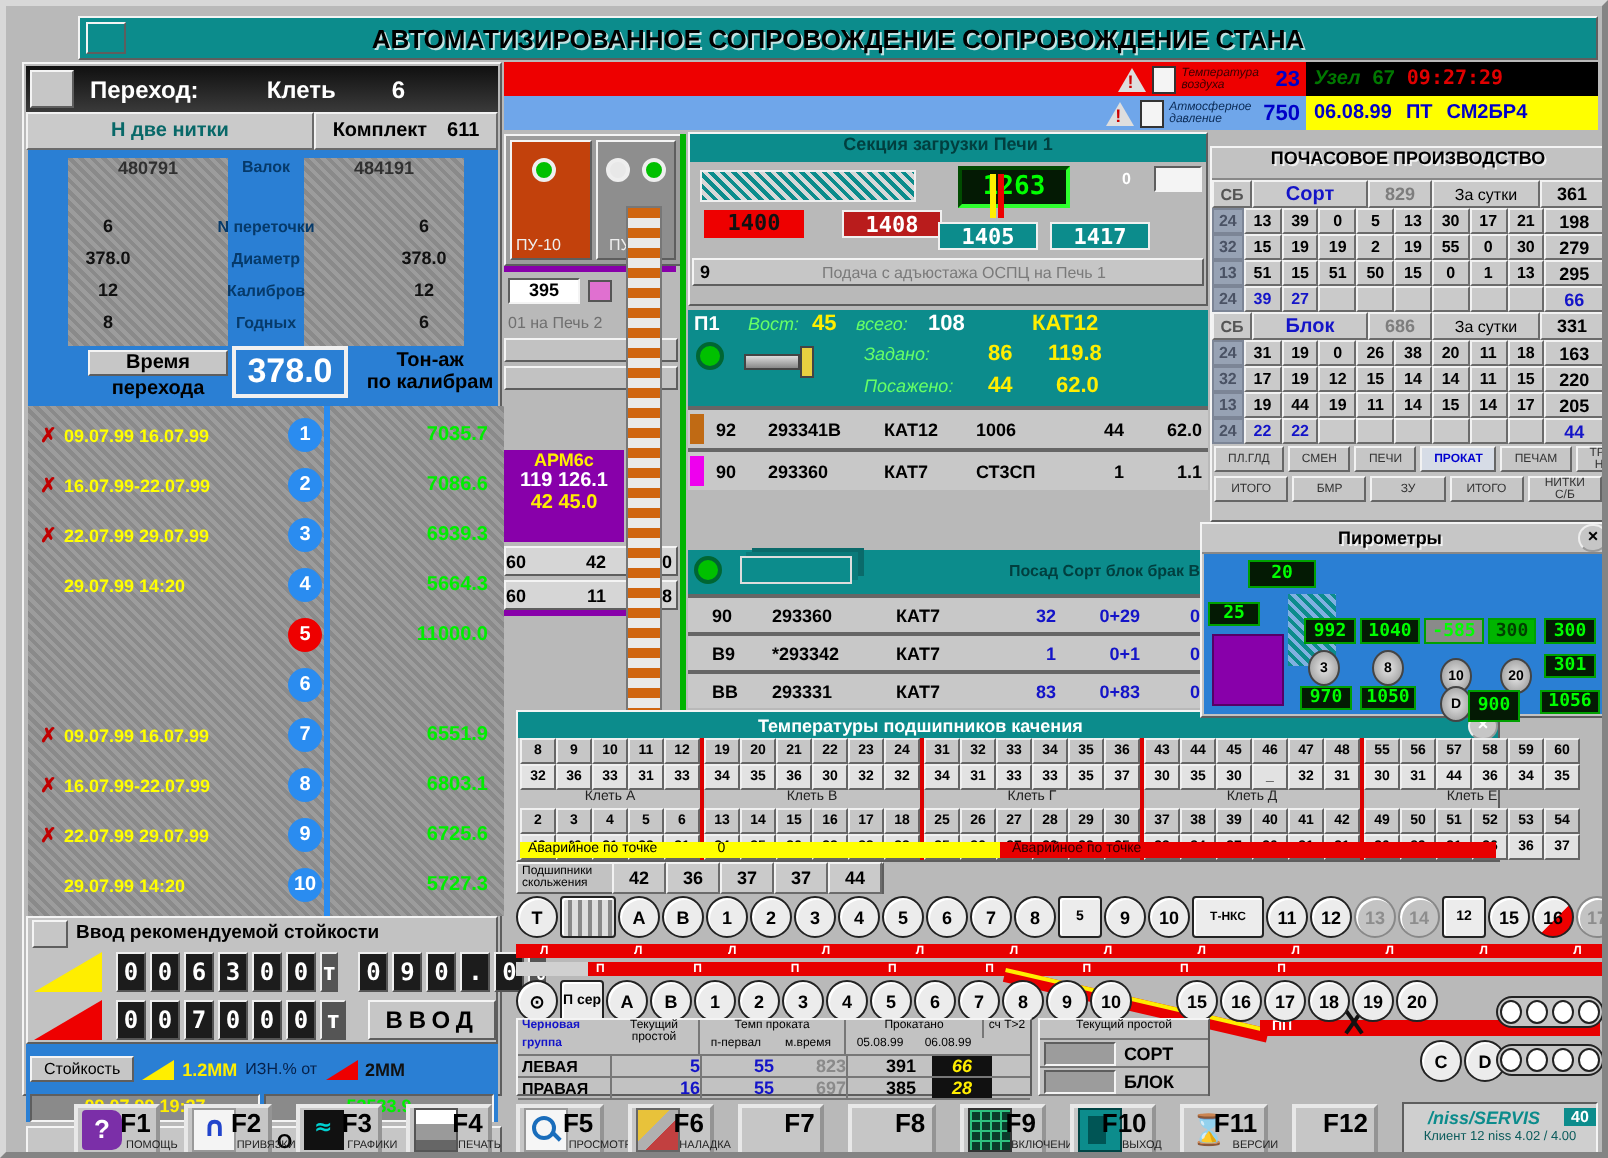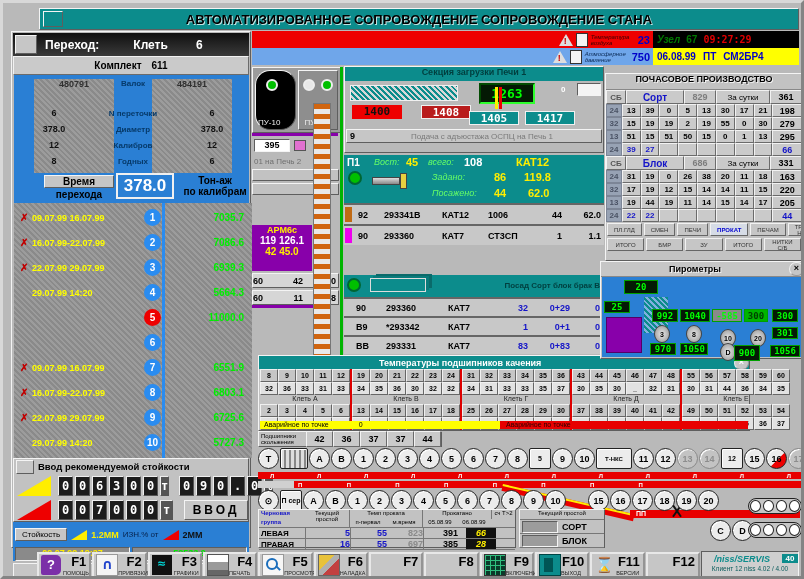--- a/index.html
+++ b/index.html
@@ -61,21 +61,21 @@
     box-shadow:inset 1px 1px 0 #fff;font:bold 9px "Liberation Sans",sans-serif;
     display:flex;align-items:center;justify-content:center;flex:none;margin-right:1px;}
   .stand.dim{background:#c3c3c3;color:#8d8d8d;border-color:#888;}
   .stand.flag{background:linear-gradient(135deg,#ececec 55%,#ee0000 56%);}
   .stand.box{border-radius:2px;width:20px;font-size:7px;}
   .stand.wide{border-radius:2px;width:34px;font-size:6px;}
   .stand.belt{border-radius:2px;width:26px;background:repeating-linear-gradient(90deg,#ddd 0 3px,#888 3px 5px);}
   .rmark{color:#fff;font:bold 6px "Liberation Sans",sans-serif;}
   .coolc{width:10px;height:10px;border-radius:50%;background:#fff;border:1px solid #222;margin:1px;}
   
-  .fbtn{flex:1;height:26px;background:#c6c6c6;border:2px outset #e8e8e8;margin-right:1px;
+  .fbtn{flex:1;height:26px;background:#c6c6c6;border:2px outset #e8e8e8;margin-right:12px;
     position:relative;display:flex;align-items:center;padding:1px 2px;}
   .fkey{position:absolute;top:0;right:3px;font:bold 13px "Liberation Sans",sans-serif;}
   .flab{position:absolute;bottom:0;left:24px;font:5.5px "Liberation Sans",sans-serif;color:#222;}
   .tbicon{width:20px;height:20px;flex:none;}
   .tbicon[data-icon="book"]{background:#7b2fa8;border-radius:2px 5px 5px 2px;color:#fff;
     font:bold 13px "Liberation Sans",sans-serif;text-align:center;line-height:20px;}
   .tbicon[data-icon="book"]::before{content:"?";}
   .tbicon[data-icon="clip"]{background:#f4f4f4;border:1px solid #999;color:#2244cc;
     font:bold 14px "DejaVu Sans",sans-serif;text-align:center;line-height:18px;}
   .tbicon[data-icon="clip"]::before{content:"∩";}
@@ -121,20 +121,21 @@
   </div>
 
   <div class="abs r" style="left:8px;top:28px;width:240px;height:517px;background:#b9b9b9;">
     <div class="abs" style="left:1px;top:1px;right:1px;height:23px;background:linear-gradient(#101010,#3a3a3a);display:flex;align-items:center;color:#fff;font-weight:bold;font-size:12px;">
       <span class="r" style="width:20px;height:17px;background:#c6c6c6;margin:0 8px 0 2px;"></span>
       <span>Переход:</span>
       <span style="margin-left:34px;">Клеть</span>
       <span style="margin-left:28px;">6</span>
     </div>
     <div class="abs flex" style="left:1px;top:24px;right:1px;height:19px;">
+      <div class="cell" style="width:142px;color:#086868;font-weight:bold;font-size:10px;">Н две нитки</div>
       <div class="cell" style="flex:1;font-weight:bold;font-size:10px;gap:10px;">
         <span>Комплект</span>
         <span>611</span>
       </div>
     </div>
 
     <div class="abs" style="left:2px;top:43px;right:1px;height:428px;background:#2a7fd4;">
       <div class="abs dz" style="left:20px;top:4px;width:80px;height:94px;background-color:#949494;text-align:center;font:bold 9px 'Liberation Sans',sans-serif;color:#303030;">
         <span>480791</span>
       </div>
@@ -315,21 +316,21 @@
     <span style="font:italic 6px 'Liberation Sans',sans-serif;color:#0a2a55;width:44px;line-height:6px;">Атмосферное давление</span>
     <span style="font:bold 11px 'Liberation Sans',sans-serif;color:#0000c8;">750</span>
     <span style="background:#ffff00;height:17px;width:142px;display:flex;align-items:center;gap:7px;padding-left:4px;font:bold 10px 'Liberation Sans',sans-serif;color:#0000c8;">
       <span>06.08.99</span>
       <span>ПТ</span>
       <span>СМ2БР4</span>
     </span>
   </div>
 
   <div class="abs r" style="left:249px;top:64px;width:89px;height:66px;background:#9c9c9c;display:flex;gap:2px;padding:2px;">
-    <div class="r" style="flex:1;background:#000000;position:relative;border-radius:15px;">
+    <div class="r" style="flex:1;background:#c2410c;position:relative;">
       <span class="abs" style="left:10px;top:8px;width:12px;height:12px;border-radius:50%;background:#00c000;border:2px solid #eee;"></span>
       <span class="abs" style="left:2px;bottom:2px;font:8px 'Liberation Sans',sans-serif;color:#eee;">ПУ-10</span>
     </div>
     <div class="r" style="flex:1;background:#8e8e8e;position:relative;">
       <span class="abs" style="left:4px;top:8px;width:12px;height:12px;border-radius:50%;background:#e8e8e8;border:2px solid #eee;"></span>
       <span class="abs" style="left:22px;top:8px;width:12px;height:12px;border-radius:50%;background:#00c000;border:2px solid #eee;"></span>
       <span class="abs" style="left:6px;bottom:2px;font:8px 'Liberation Sans',sans-serif;color:#eee;">ПУ-4</span>
     </div>
   </div>
 

